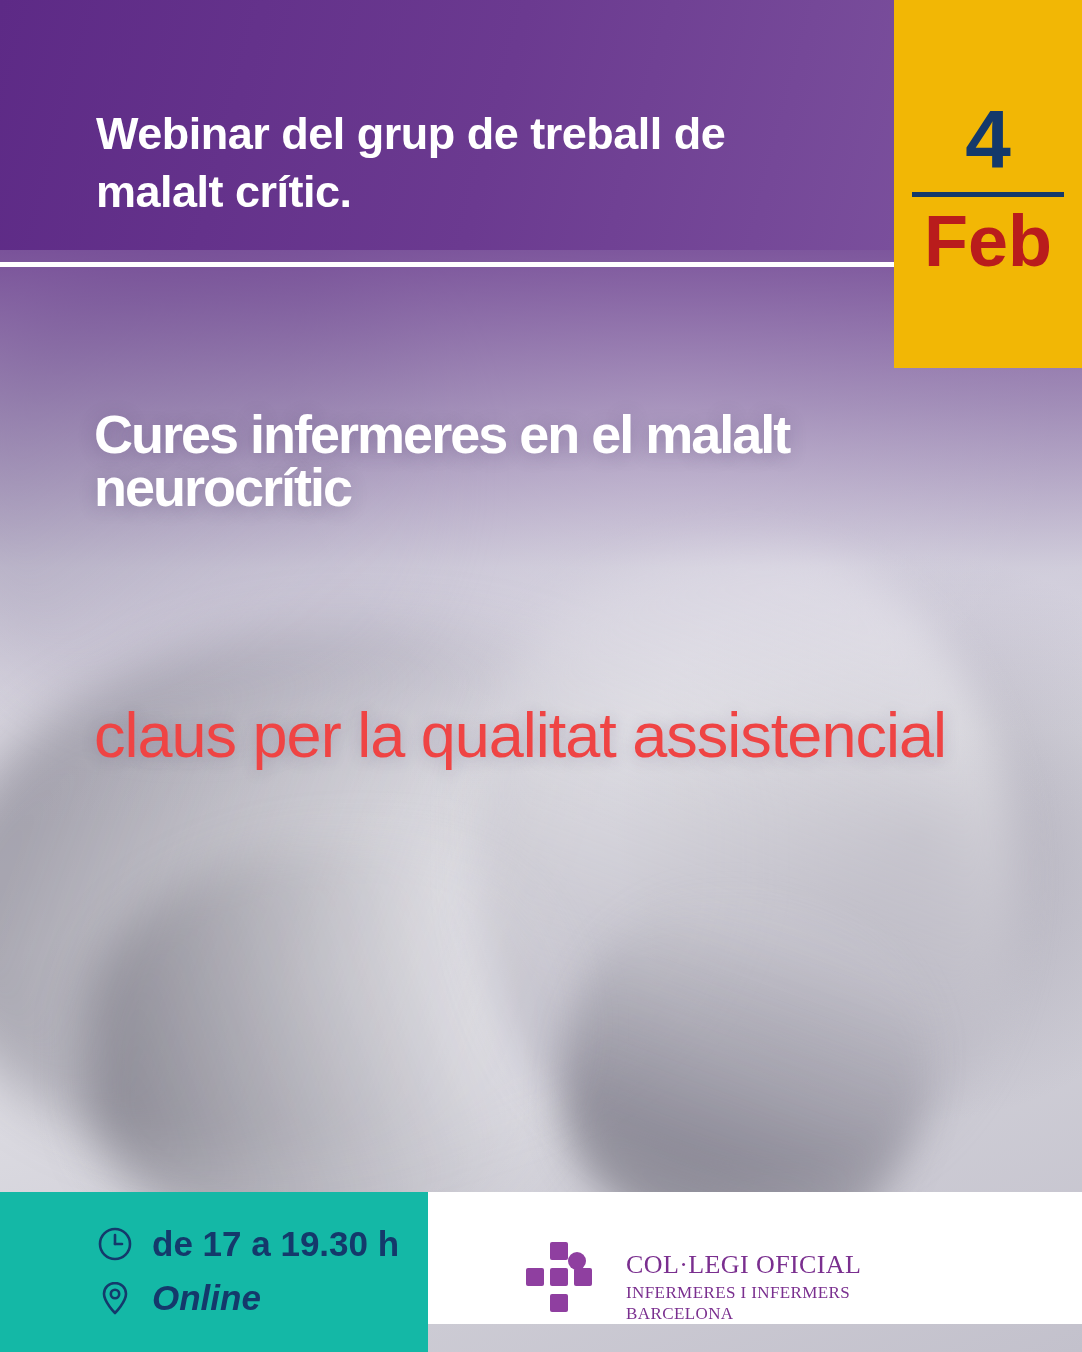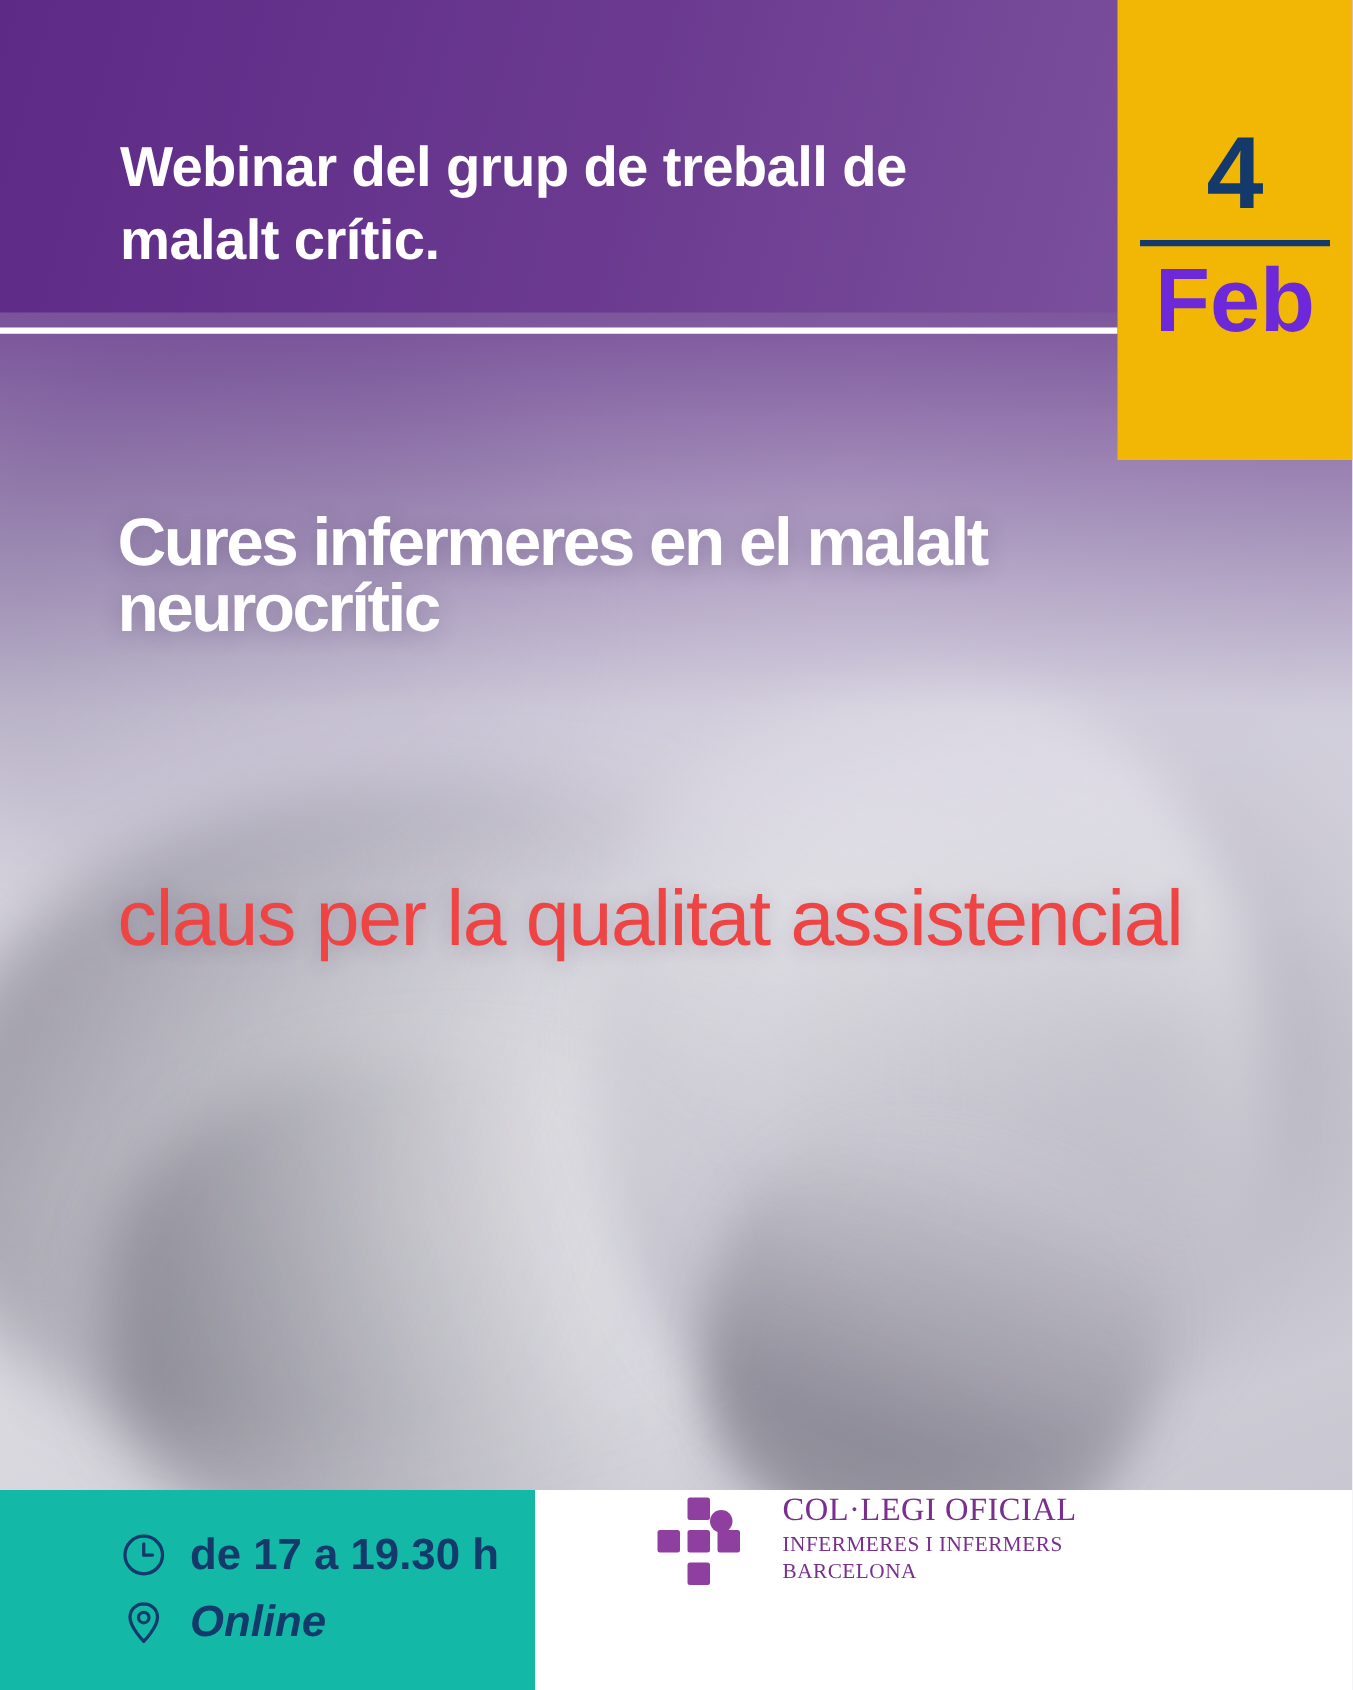--- a/index.html
+++ b/index.html
@@ -84,21 +84,21 @@
     display:flex;flex-direction:column;align-items:center;justify-content:center;
   }
   .date-day{
     color:#14396b;font-size:82px;font-weight:bold;line-height:0.95;
     margin-top:8px;
   }
   .date-sep{
     width:152px;height:5px;background:#14396b;margin:14px 0 10px 0;
   }
   .date-month{
-    color:#6d28d9;font-size:72px;font-weight:bold;line-height:0.95;
+    color:#b91c1c;font-size:72px;font-weight:bold;line-height:0.95;
   }
 
   
   .headline{
     position:absolute;left:94px;top:408px;width:880px;
     color:#ffffff;
     font-size:54px;line-height:0.98;
     font-weight:bold;letter-spacing:-2px;
     text-shadow:0 2px 18px rgba(60,40,90,0.25);
   }
@@ -121,22 +121,22 @@
   }
   .info-row{
     position:absolute;left:96px;color:#14396b;font-size:35px;font-weight:bold;
     display:flex;align-items:center;gap:18px;
   }
   .info-row.time{top:32px;}
   .info-row.place{top:86px;font-style:italic;}
   .icon-svg{display:block;}
 
   .bottom-right{
-    flex:1;height:160px;background:#ffffff;
-    display:flex;align-items:flex-start;
+    flex:1;height:132px;background:#ffffff;
+    display:flex;align-items:flex-end;
     padding-left:86px;
     box-sizing:border-box;
   }
   .logo-mark{margin-right:24px;}
   .logo-text{
     font-family:"Liberation Serif", serif;
     color:#7a2f8f;
     line-height:1.25;
   }
   .logo-line{font-size:17px;letter-spacing:0.4px;}

